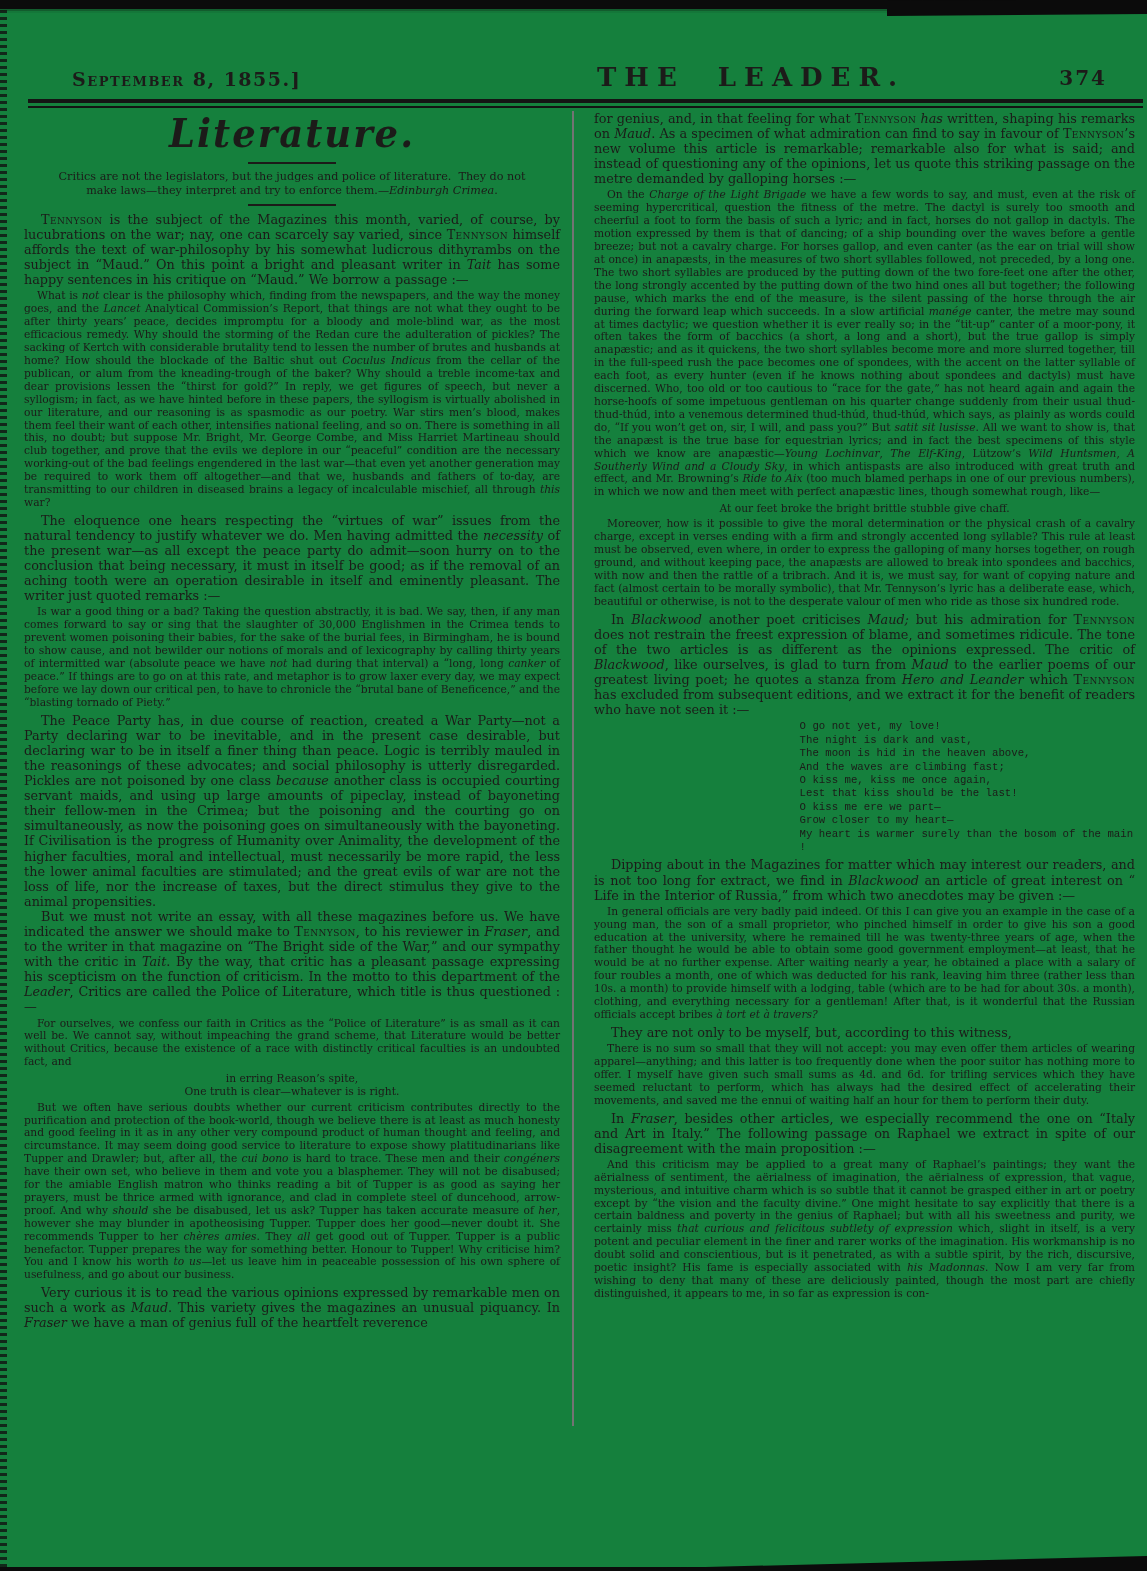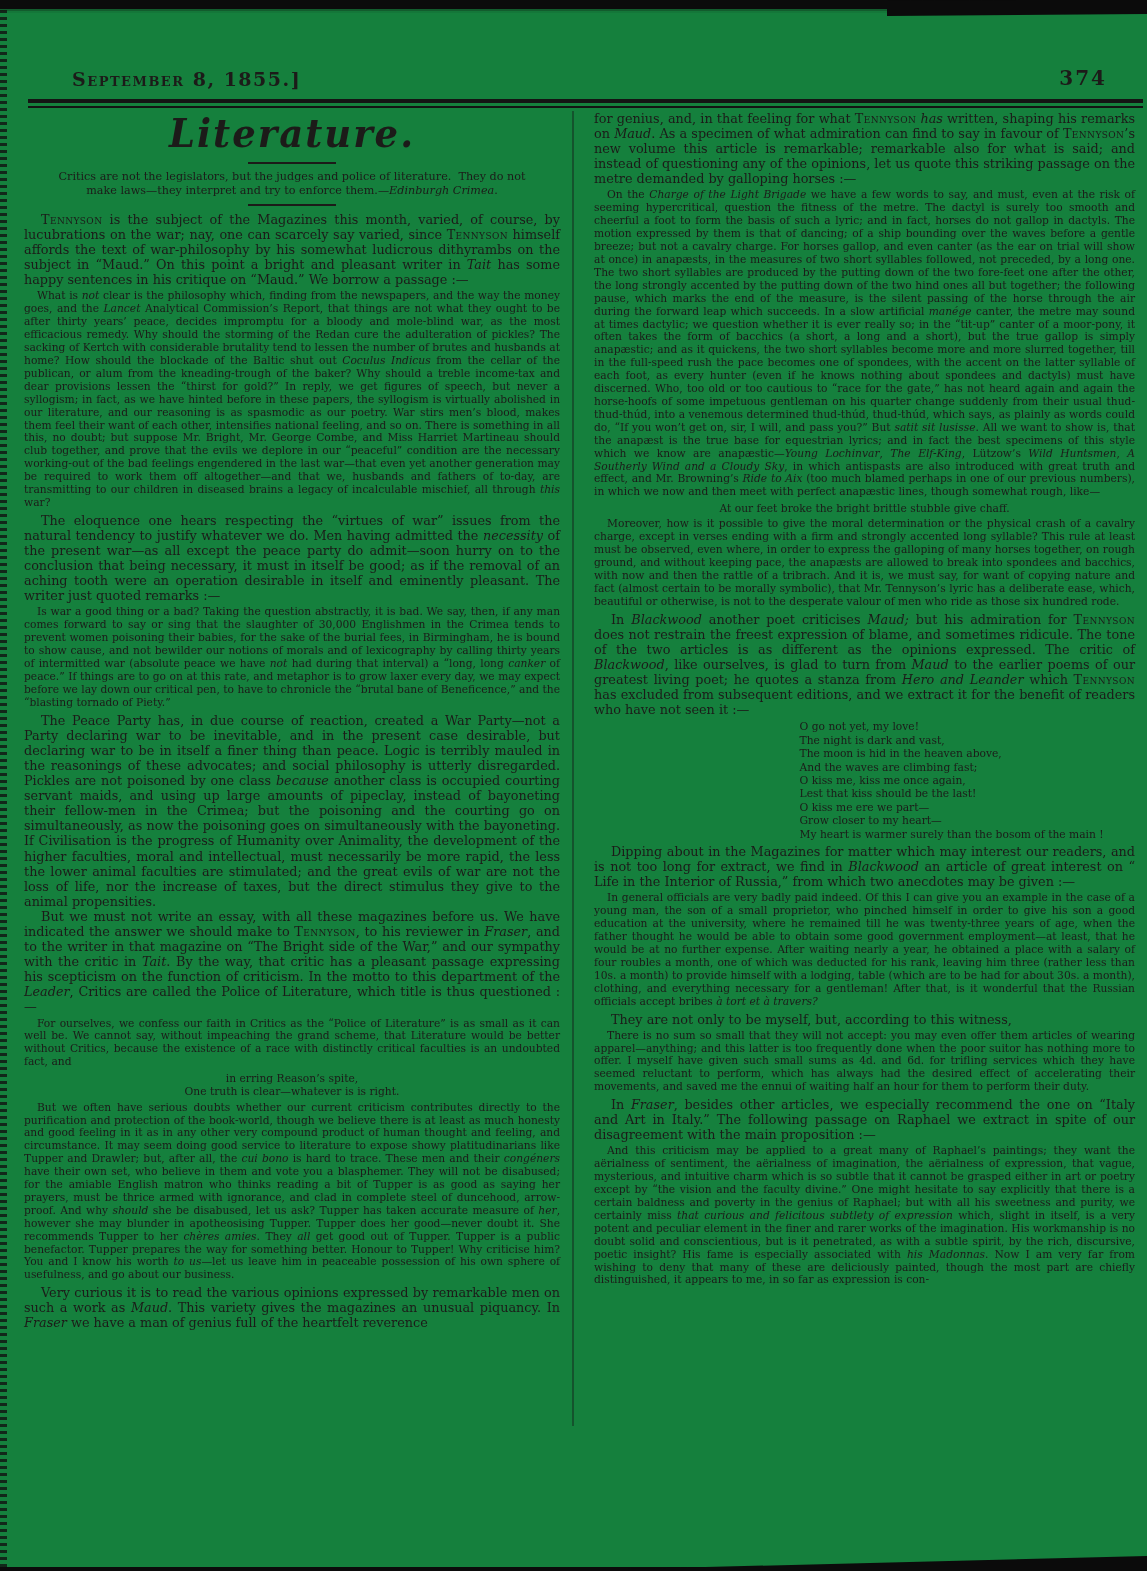--- a/index.html
+++ b/index.html
@@ -23,46 +23,47 @@
   .date { position:absolute; left:72px; top:8px; font-variant:small-caps; font-weight:bold;
     font-size:19px; letter-spacing:1.5px; }
   .masthead { position:absolute; left:597px; top:2px; font-weight:bold; font-size:26px;
     letter-spacing:8px; word-spacing:16px; }
   .pageno { position:absolute; right:40px; top:6px; font-weight:bold; font-size:20px; letter-spacing:2px; }
   .header-rule { position:absolute; top:99px; left:28px; right:4px; height:3px;
     border-top:4px solid #141414; border-bottom:2px solid #141414; }
   
   .columns { position:absolute; top:111px; left:24px; right:12px; display:flex; align-items:stretch; }
   .col-left  { width:540px; padding-right:12px; }
-  .col-right { width:545px; padding-left:20px; border-left:2px solid #14532d; min-height:1315px; }
+  .col-right { width:545px; padding-left:20px; border-left:2px solid #737373; min-height:1315px; }
   
   .lit-title { text-align:center; font-size:37px; font-weight:bold; font-style:italic;
     letter-spacing:2px; margin:0; transform:scaleY(1.08); }
   .short-rule { width:88px; height:0; border-top:2.5px solid #1c1b19; margin:7px auto 6px auto; }
   .epigraph { font-size:11.2px; line-height:13.5px; text-align:center; margin:2px 6px 2px 6px; }
   
   .para { font-size:12.8px; line-height:15.1px; text-align:justify; text-indent:17px; margin:0; }
   .para.noindent { text-indent:0; }
   .quote { font-size:10.7px; line-height:12.9px; text-align:justify; text-indent:13px; margin:3px 0 3px 0; }
   .verse-center { font-size:10.7px; line-height:13.2px; text-align:center; margin:3px 0; }
-  .poem { font-size:10.7px; line-height:13.4px; margin:3px 0 3px 38%; text-align:left; }
+  .poem { font-size:10.7px; line-height:13.4px; margin:3px 0 3px 38%; text-align:left;font-family:Liberation Mono, monospace; }
   .sc { font-variant:small-caps; letter-spacing:.4px; }
 </style>
 </head>
 <body>
 
 <div class="page">
 
   <div class="scan-bar-top"></div>
   <div class="scan-edge-left"></div>
   <div class="scan-bar-bottom"></div>
   <div class="scan-blob-bottom"></div>
 
   <div class="header">
     <span class="date">September 8, 1855.]</span>
+    <span class="masthead">THE LEADER.</span>
     <span class="pageno">374</span>
   </div>
   <div class="header-rule"></div>
 
   <div class="columns">
 
     <div class="col-left">
       <h1 class="lit-title">Literature.</h1>
       <div class="short-rule"></div>
       <p class="epigraph">Critics are not the legislators, but the judges and police of literature.&nbsp; They do not<br>make laws—they interpret and try to enforce them.—<i>Edinburgh Crimea</i>.</p>

